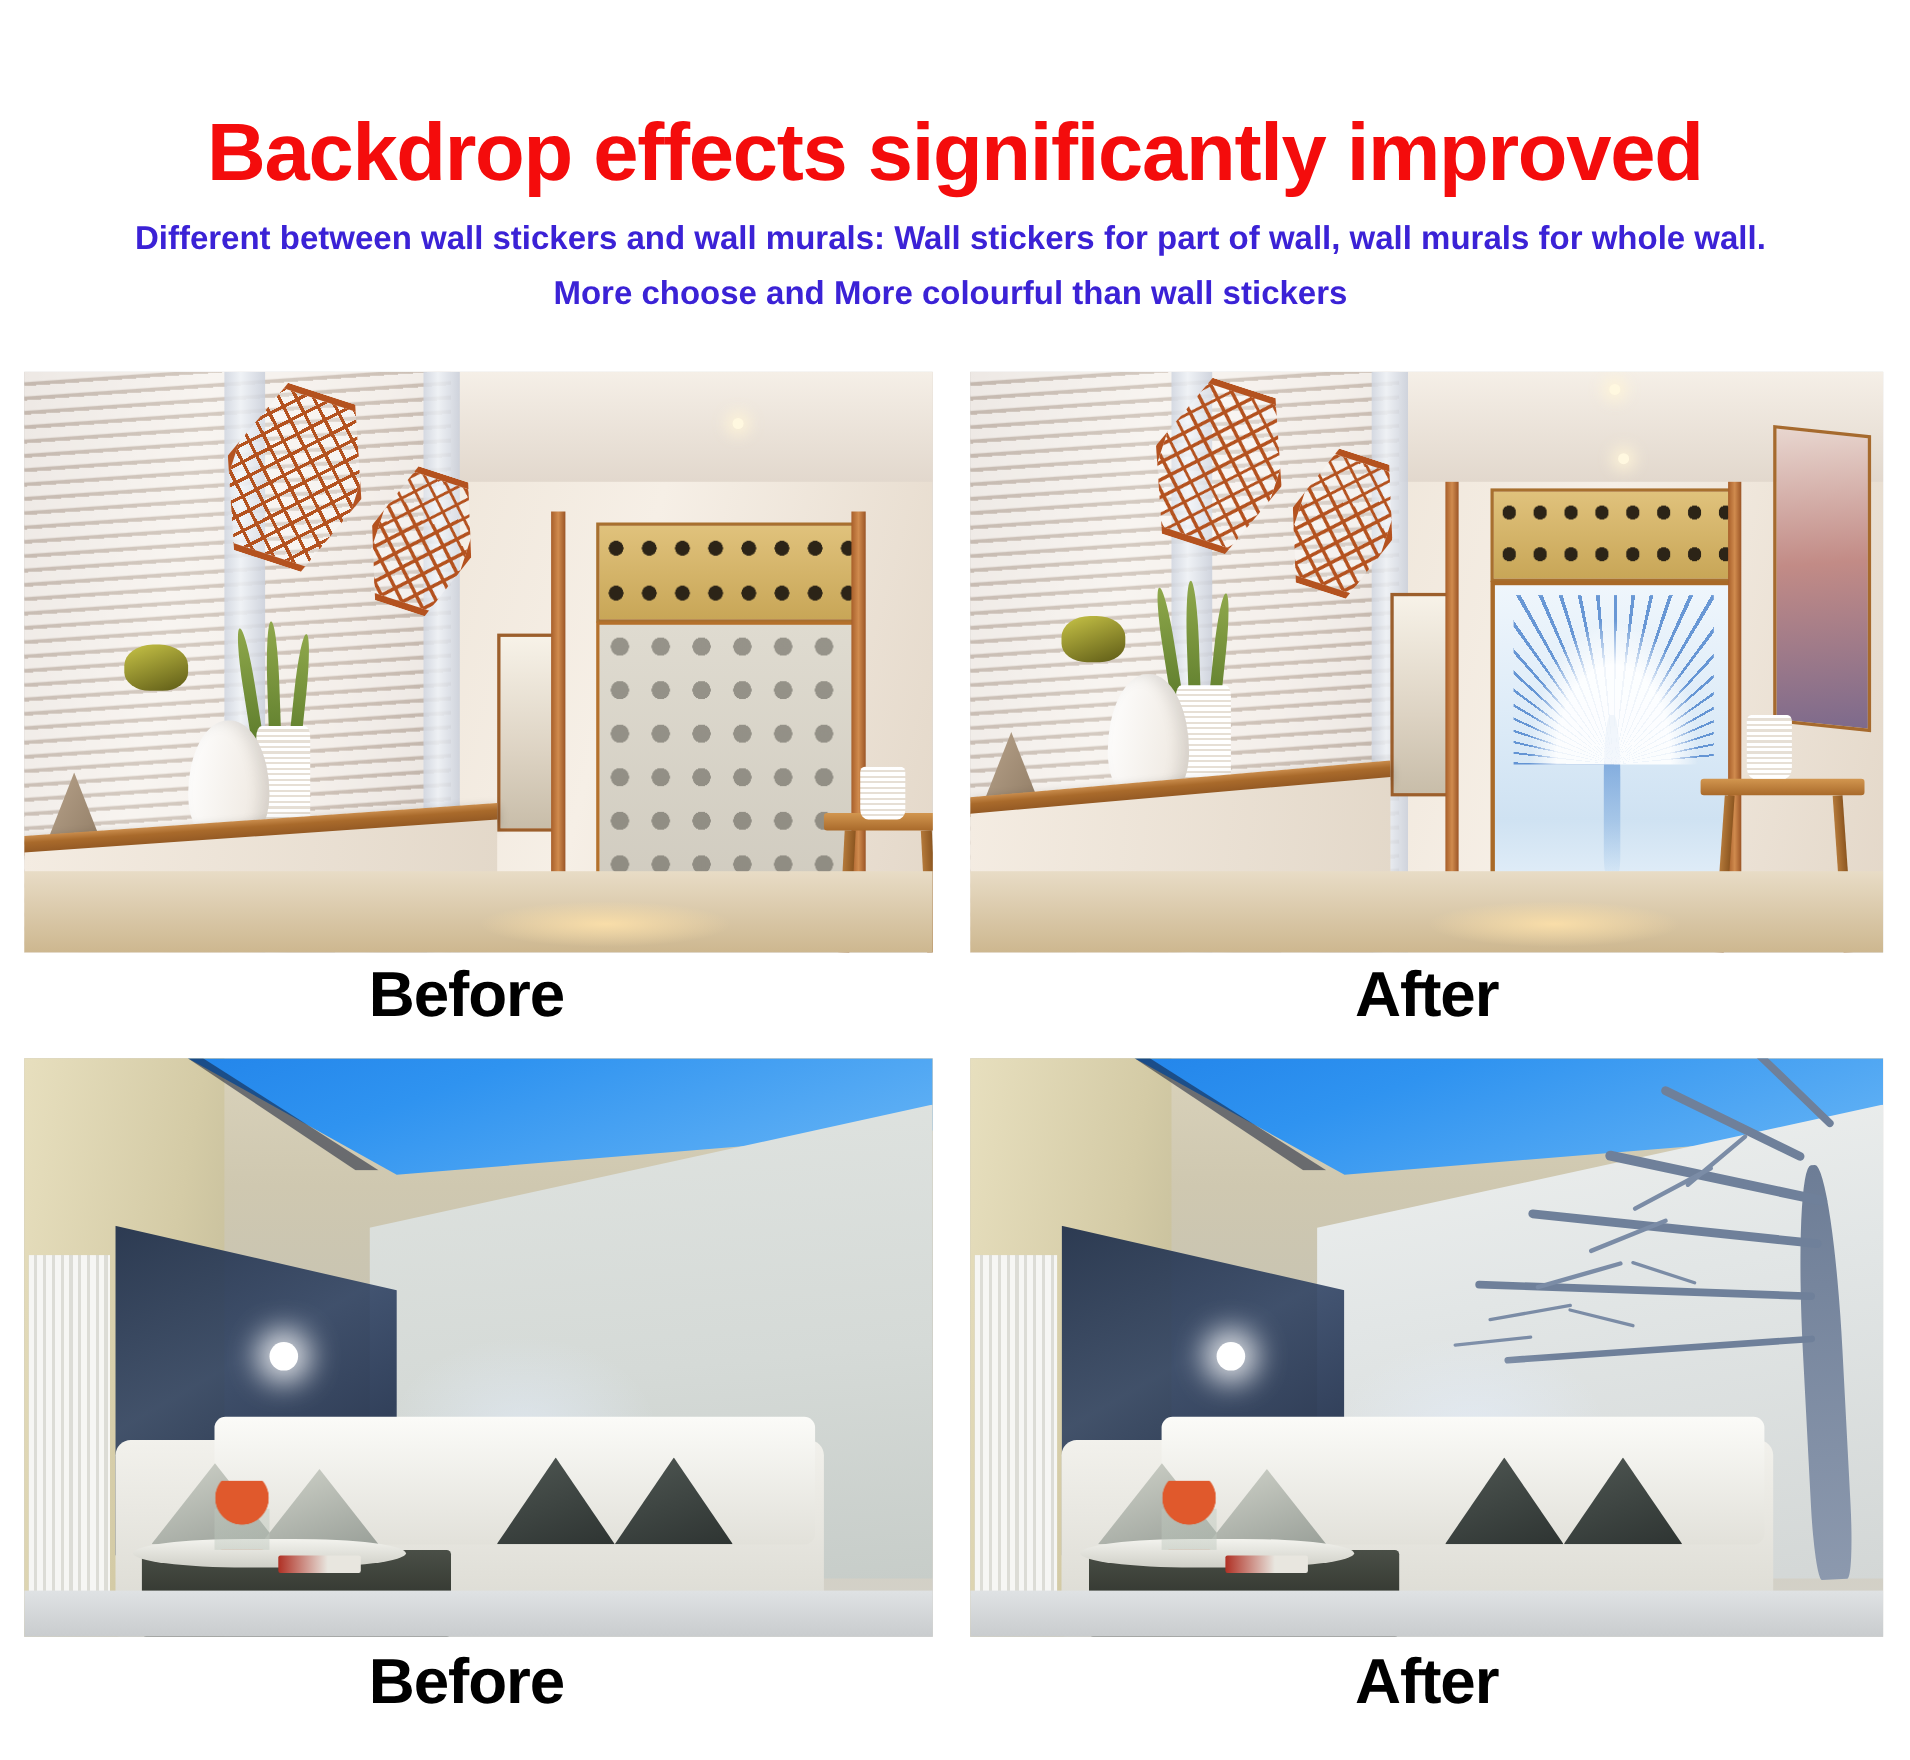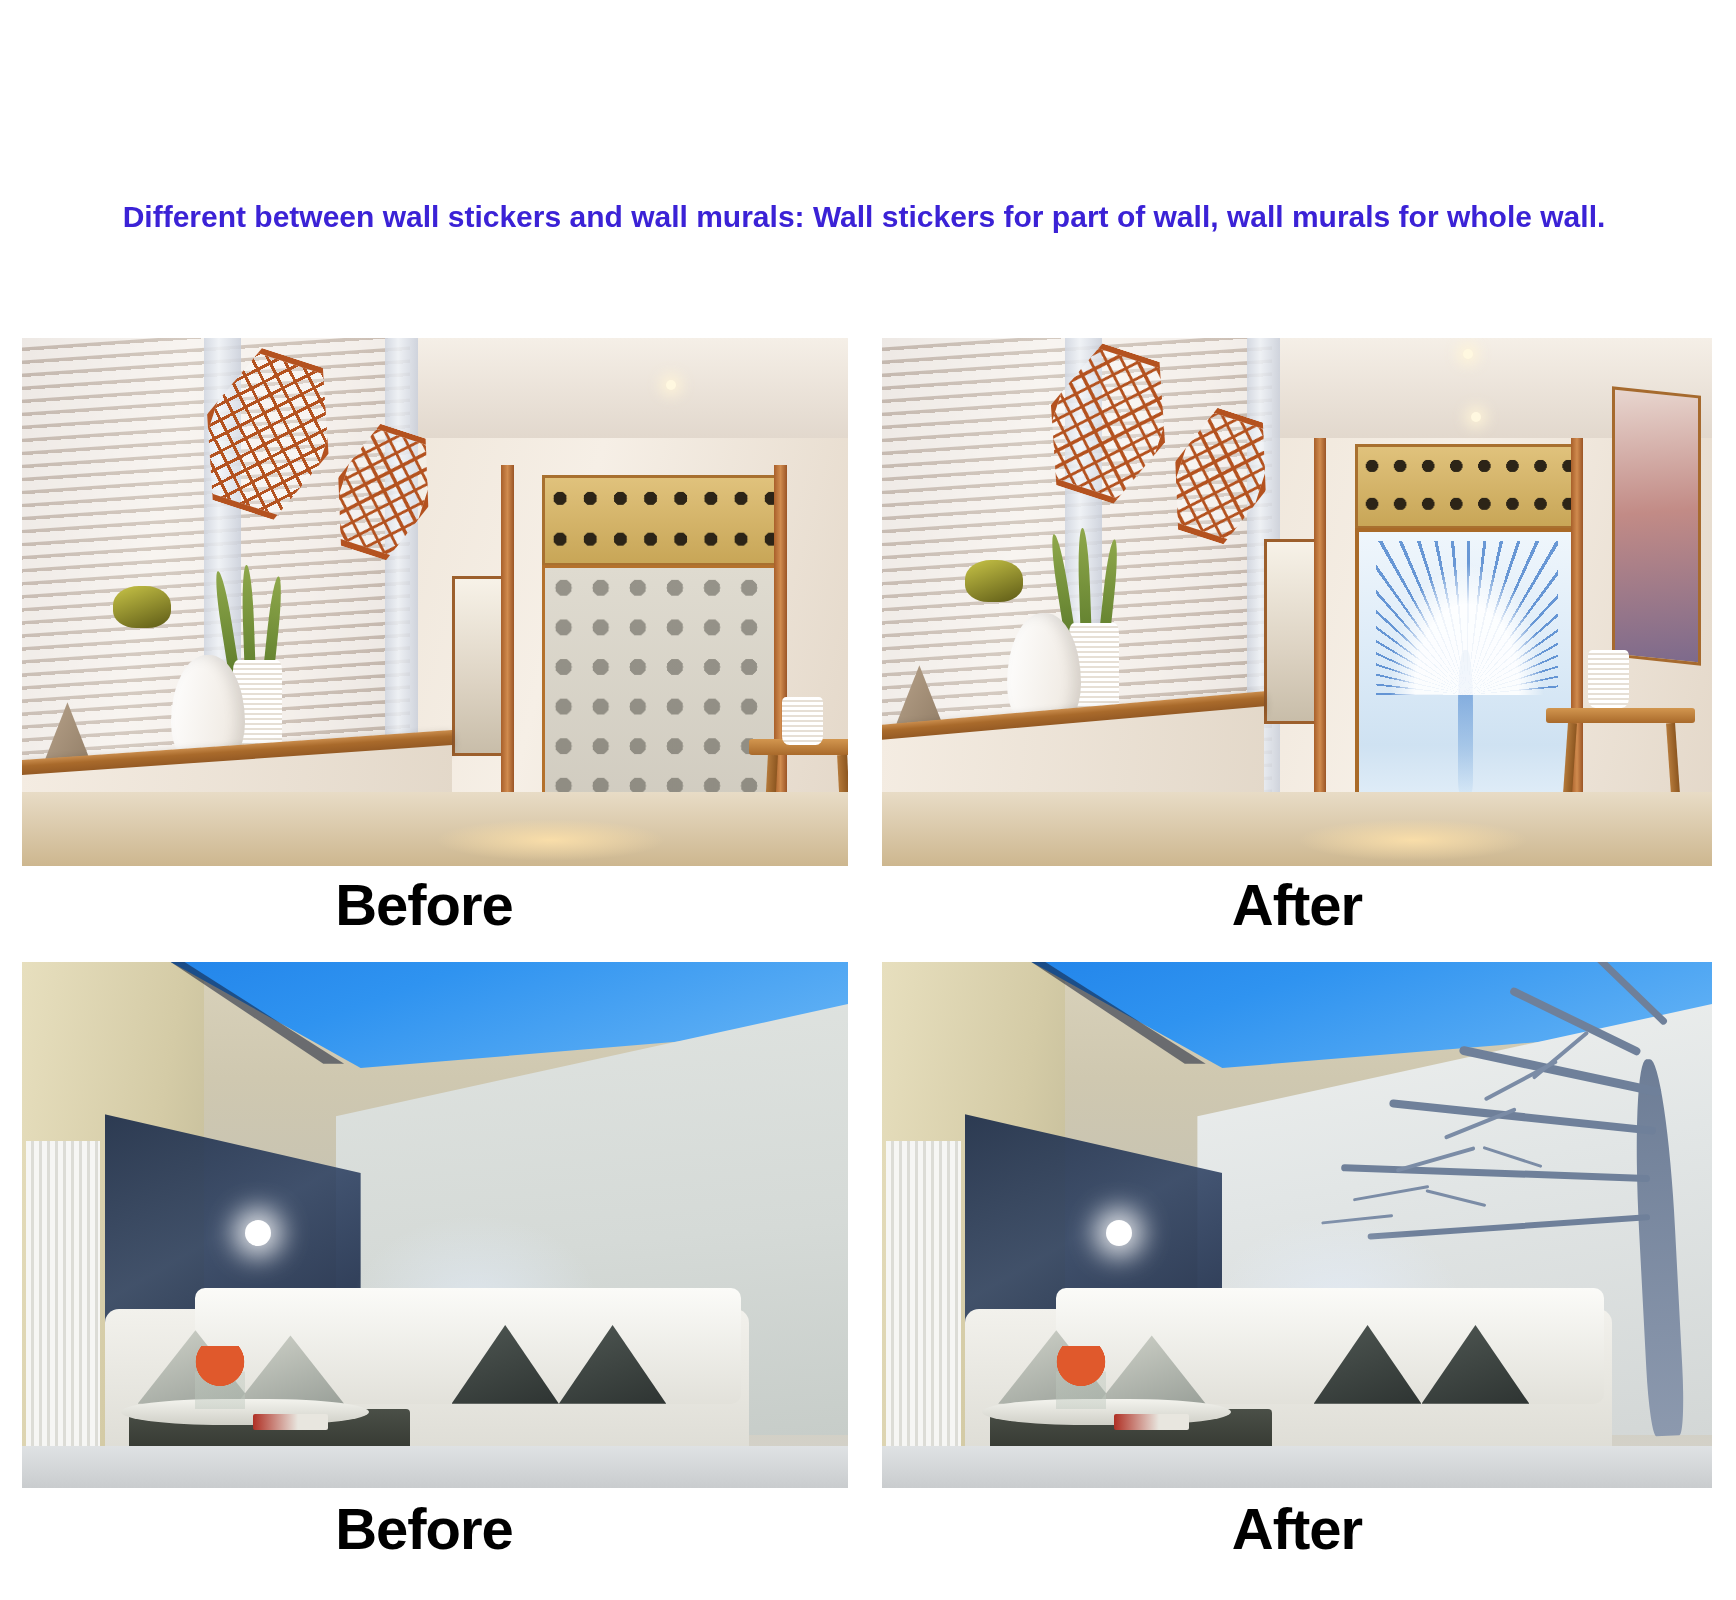--- a/index.html
+++ b/index.html
@@ -340,21 +340,23 @@
   }
   #cap-tl { left: 0;    top: 876px;  width: 848px;  text-align: center; }
   #cap-tr { left: 882px; top: 876px; width: 830px;  text-align: center; }
   #cap-bl { left: 0;    top: 1500px; width: 848px;  text-align: center; }
   #cap-br { left: 882px; top: 1500px; width: 830px; text-align: center; }
 </style>
 </head>
 <body>
 
 <div id="header">
+  <div id="main-headline">Backdrop effects significantly improved</div>
   <div class="subline" id="subline-1">Different between wall stickers and wall murals: Wall stickers for part of wall, wall murals for whole wall.</div>
+  <div class="subline" id="subline-2">More choose and More colourful than wall stickers</div>
 </div>
 
 <div class="photo-frame" id="photo-tl">
   <div class="scene">
     <div class="hall-right-wall"></div>
     <div class="hall-ceiling"></div>
     <div class="hall-wall-left"></div>
     <div class="hall-pillar" style="left:22%;width:4.5%;"></div>
     <div class="hall-pillar" style="left:44%;width:4%;"></div>
     <div class="hall-hex" style="left:22%;top:3%;width:14%;height:28%;"></div>

